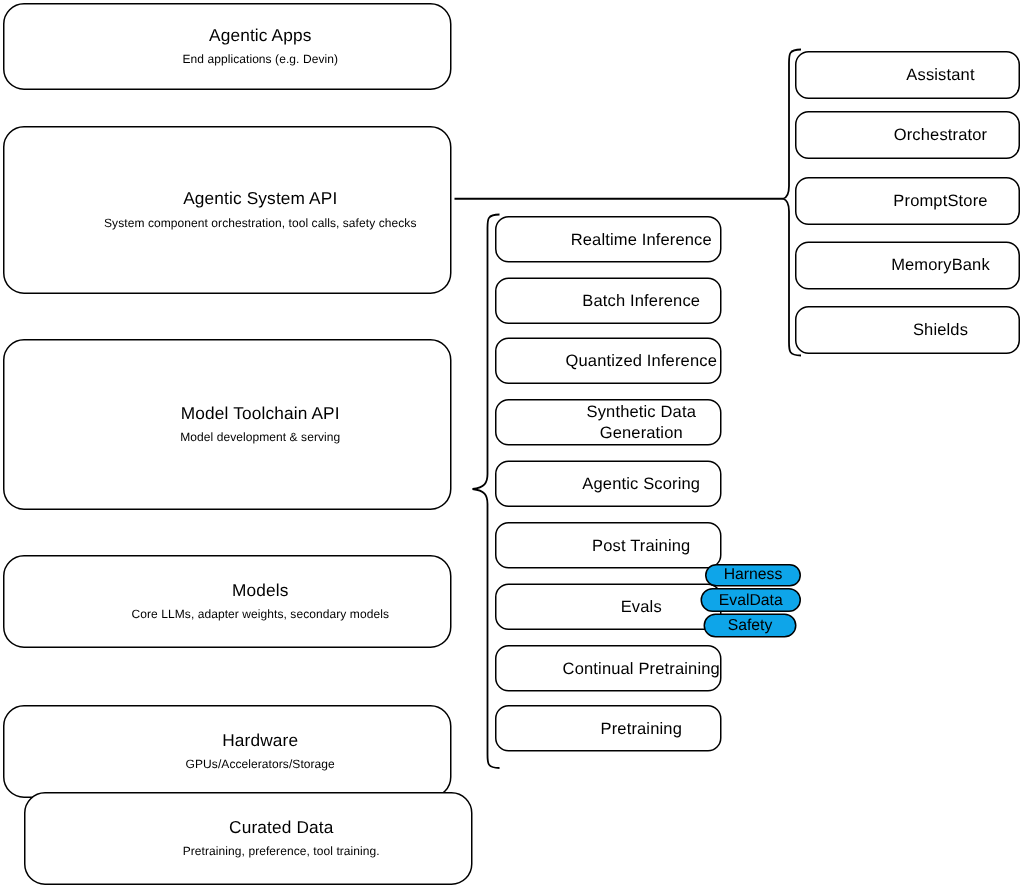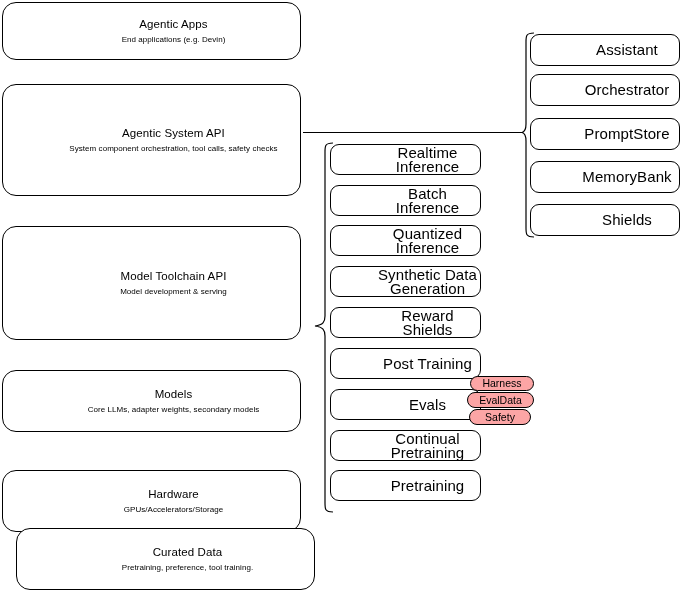--- a/index.html
+++ b/index.html
@@ -19,26 +19,26 @@
   }
   .node .title{font-size:11.5px;line-height:14px;letter-spacing:0.1px;}
   .node .sub{font-size:8px;line-height:11px;margin-top:3px;letter-spacing:0.05px;}
 
   
   .layer{border-radius:14px;}
   .layer .title{font-size:11.5px;}
 
   
   .chip{border-radius:9px;}
-  .chip .title{font-size:15px;}
+  .chip .title{font-size:11px;}
 
   
   .pill{
     position:absolute;box-sizing:border-box;
-    border:1.3px solid #000000;border-radius:999px;background:#fca5a5;
+    border:1.3px solid #000000;border-radius:999px;background:#0ea5e9;
     display:flex;align-items:center;justify-content:center;
     font-size:10.5px;line-height:1;z-index:6;
   }
 
   svg.brace{position:absolute;left:0;top:0;overflow:visible;pointer-events:none;}
   svg.brace path,svg.brace line{fill:none;stroke:#000000;stroke-width:1.2;}
 </style>
 </head>
 <body>
 
@@ -101,21 +101,21 @@
   <div class="node chip" style="left:330px;top:185px;width:151px;height:31px;">
     <div class="title">Batch Inference</div>
   </div>
   <div class="node chip" style="left:330px;top:225px;width:151px;height:31px;">
     <div class="title">Quantized Inference</div>
   </div>
   <div class="node chip" style="left:330px;top:266px;width:151px;height:31px;">
     <div class="title">Synthetic Data Generation</div>
   </div>
   <div class="node chip" style="left:330px;top:307px;width:151px;height:31px;">
-    <div class="title">Reward Shields</div>
+    <div class="title">Agentic Scoring</div>
   </div>
   <div class="node chip" style="left:330px;top:348px;width:151px;height:31px;">
     <div class="title">Post Training</div>
   </div>
   <div class="node chip" style="left:330px;top:389px;width:151px;height:31px;">
     <div class="title">Evals</div>
   </div>
   <div class="node chip" style="left:330px;top:430px;width:151px;height:31px;">
     <div class="title">Continual Pretraining</div>
   </div>

